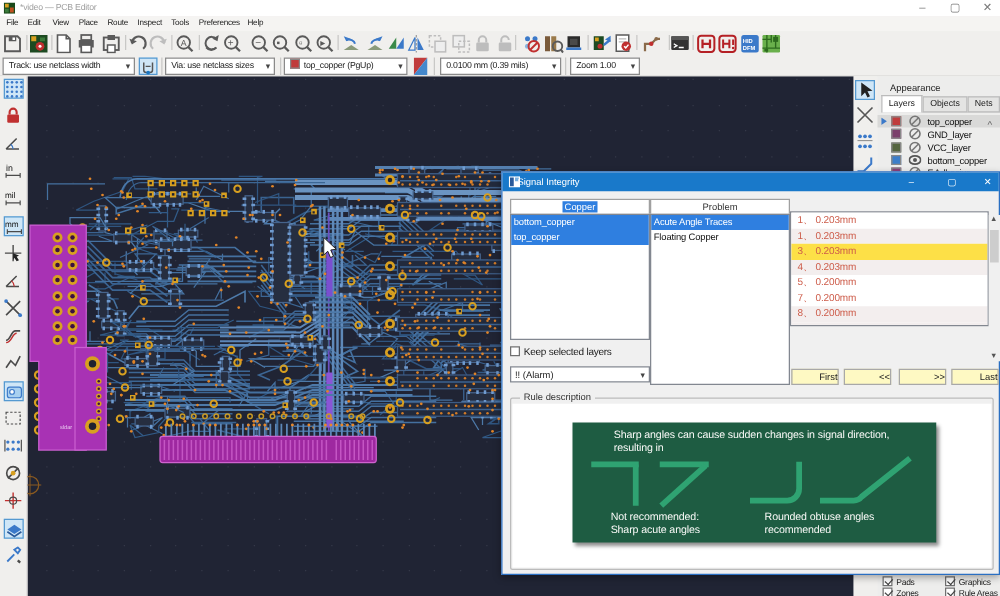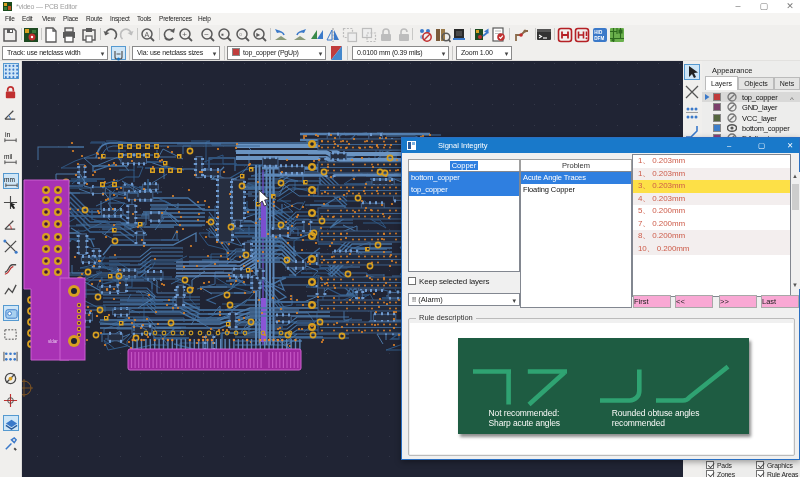--- a/index.html
+++ b/index.html
@@ -19,21 +19,21 @@
 #apanel{position:absolute;left:702px;top:61px;width:98px;height:416px;background:#ededec}
 .icon16{position:absolute;width:16px;height:16px}
 .licon{position:absolute;left:3px;width:16px;height:16px}
 #dialog{position:absolute;left:401px;top:137px;width:399px;height:323px;background:#f0f0f0;border:1px solid #2a6fc2;box-shadow:0 2px 6px rgba(0,0,0,.35)}
 #dtitle{position:absolute;left:0;top:0;width:397px;height:15px;background:#1979ca;color:#fff;font-size:7.5px;line-height:15px}
 .hdrcell{position:absolute;top:21px;height:13px;background:#fff;border:1px solid #a0a0a0;font-size:7.5px;color:#333;text-align:center;line-height:12px}
 .listbox{position:absolute;background:#fff;border:1px solid #828790;font-size:7.5px;letter-spacing:-0.1px}
 .selitem{background:#2f7fe0;color:#fff;padding:0 2px;line-height:12px}
 .nrmitem{color:#111;padding:0 2px;line-height:12px}
 .occitem{height:12.55px;line-height:12.5px;color:#cd5c4a;font-size:8px;padding-left:5px}
-.btn{position:absolute;top:157px;height:13px;background:#f9a8d4;border:1px solid #a8a8a8;font-size:7.5px;color:#222;text-align:left;line-height:11px}
+.btn{position:absolute;top:157px;height:13px;background:#fef9c3;border:1px solid #a8a8a8;font-size:7.5px;color:#222;text-align:right;line-height:11px}
 .cb{display:inline-block;width:8px;height:8px;background:#fff;border:1px solid #707070;vertical-align:-1px;margin-right:3px;position:relative}
 .cb.chk:after{content:"";position:absolute;left:1px;top:1px;width:4.5px;height:2.5px;border-left:1.3px solid #444;border-bottom:1.3px solid #444;transform:rotate(-48deg)}
 </style></head><body>
 <div id="titlebar">
     <svg class="abs" style="left:3px;top:2px" width="9" height="9">
       <rect width="9" height="9" fill="#1a4a1a"></rect>
       <rect x="1" y="1" width="3" height="3" fill="#d8a020"></rect>
       <rect x="5" y="4" width="3" height="4" fill="#c05020"></rect>
       <rect x="1" y="5" width="3" height="3" fill="#3a7a3a"></rect>
     </svg>
@@ -2285,36 +2285,36 @@
     <div class="abs" style="left:4px;top:409px;font-size:6.8px;letter-spacing:-0.2px;color:#222"><span class="cb chk"></span>Zones</div>
     <div class="abs" style="left:54px;top:409px;font-size:6.8px;letter-spacing:-0.2px;color:#222"><span class="cb chk"></span>Rule Areas</div>
   </div>
 <div id="dialog">
     <div id="dtitle">
       <svg class="abs" style="left:5px;top:3px" width="9" height="9">
         <rect width="9" height="9" fill="#fff"></rect>
         <rect x="1" y="1" width="3" height="7" fill="#2a5a9a"></rect>
         <rect x="5" y="1" width="3" height="3" fill="#7ab0e0"></rect>
       </svg>
-      <span style="position:absolute;left:36px">Signal Integrity</span>
+      <span style="position:absolute;left:12px">Signal Integrity</span>
       <span style="position:absolute;left:325px;top:0">–</span>
       <span style="position:absolute;left:356px;top:0;font-size:7.5px">▢</span>
       <span style="position:absolute;left:385px;top:0">✕</span>
     </div>
     <div class="hdrcell" style="left:6px;width:112px"><span style="background:#2f7fe0;color:#fff;padding:0 2px">Copper</span></div>
     <div class="hdrcell" style="left:118px;width:112px">Problem</div>
     <div class="listbox" style="left:6px;top:33px;width:112px;height:101px">
       <div class="selitem">bottom_copper</div>
       <div class="selitem">top_copper</div>
     </div>
     <div class="listbox" style="left:118px;top:33px;width:112px;height:137px">
       <div class="selitem">Acute Angle Traces</div>
       <div class="nrmitem">Floating Copper</div>
     </div>
-    <div class="listbox" style="left:230px;top:16px;width:159px;height:143px;overflow:hidden">
+    <div class="listbox" style="left:230px;top:31px;width:159px;height:92px;overflow:hidden">
       <div class="occitem" style="background:#ffffff">1、 0.203mm</div>
       <div class="occitem" style="background:#f3eeee">1、 0.203mm</div>
       <div class="occitem" style="background:#fde047">3、 0.203mm</div>
       <div class="occitem" style="background:#f3eeee">4、 0.203mm</div>
       <div class="occitem" style="background:#ffffff">5、 0.200mm</div>
       <div class="occitem" style="background:#ffffff">7、 0.200mm</div>
       <div class="occitem" style="background:#f3eeee">8、 0.200mm</div>
       <div class="occitem" style="background:#f3eeee">10、 0.200mm</div>
     </div>
     <div class="abs" style="left:389px;top:34px;width:9px;height:117px;background:#f0f0f0">
@@ -2325,20 +2325,21 @@
     <div class="abs" style="left:6px;top:139px;font-size:8px;letter-spacing:-0.2px;color:#222"><span class="cb"></span>Keep selected layers</div>
     <div class="abs" style="left:6px;top:155px;width:112px;height:13px;background:#fff;border:1px solid #828790;font-size:7.5px;color:#222;line-height:11px;padding-left:3px">!! (Alarm)<span style="position:absolute;right:3px;top:1px;font-size:7px;color:#444">▾</span></div>
     <div class="btn" style="left:231px;width:38px">First</div>
     <div class="btn" style="left:273px;width:38px">&lt;&lt;</div>
     <div class="btn" style="left:317px;width:38px">&gt;&gt;</div>
     <div class="btn" style="left:359px;width:38px">Last</div>
     <div class="abs" style="left:6px;top:180px;width:387px;height:138px;border:1px solid #bbb;border-radius:2px"></div>
     <div class="abs" style="left:14px;top:175px;background:#f0f0f0;padding:0 3px;font-size:7.5px;color:#333">Rule description</div>
     <div class="abs" style="left:8px;top:185px;width:383px;height:131px;background:#fff"></div>
     <div class="abs" style="left:56px;top:200px;width:291px;height:96px;background:#1e5c42;box-shadow:2px 3px 3px rgba(0,0,0,.45)">
+      <div style="position:absolute;left:33px;top:4px;font-size:8.5px;letter-spacing:-0.1px;color:#fafaf8;line-height:11px">Sharp angles can cause sudden changes in signal direction,<br>resulting in</div>
       <svg style="position:absolute;left:0;top:0" width="291" height="96" viewBox="0 0 291 96">
         <g fill="none" stroke="#2fa372" stroke-width="4.6">
           <path d="M15 33.5 H53"></path>
           <path d="M50.6 33.5 V66.5"></path>
           <path d="M69.8 33.5 H109"></path>
           <path d="M106.5 34.5 L71 66.5"></path>
           <path d="M181.3 31.4 V53 a9.5 9.5 0 0 1 -9.5 9.5 H142"></path>
           <path d="M198 62.5 H225 a8 8 0 0 0 6.4 -3.2 L270 28.6"></path>
         </g>
       </svg>

